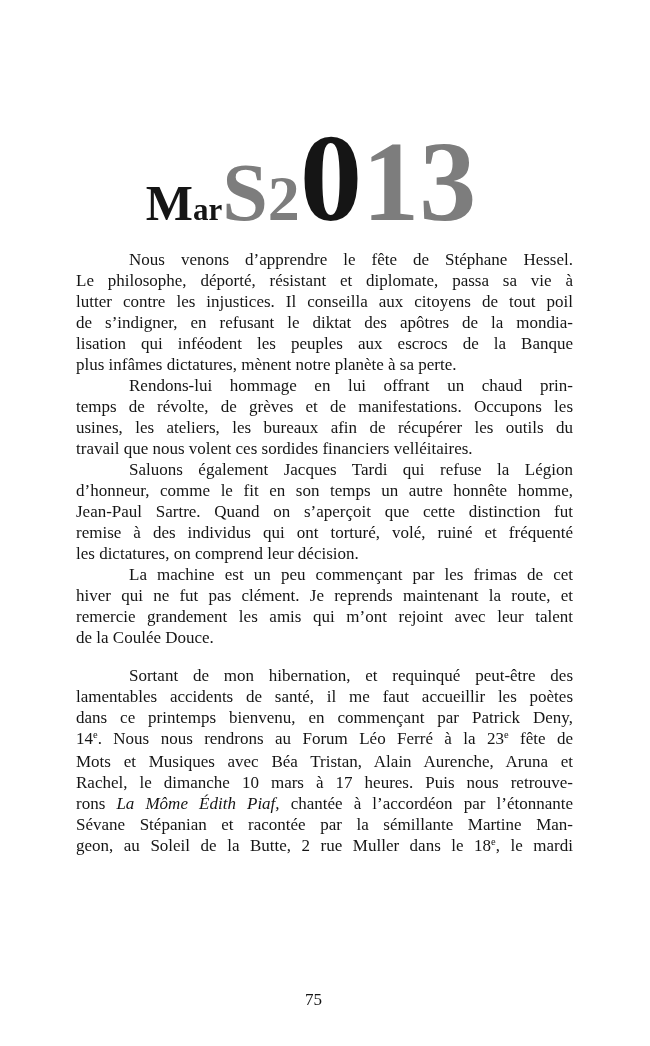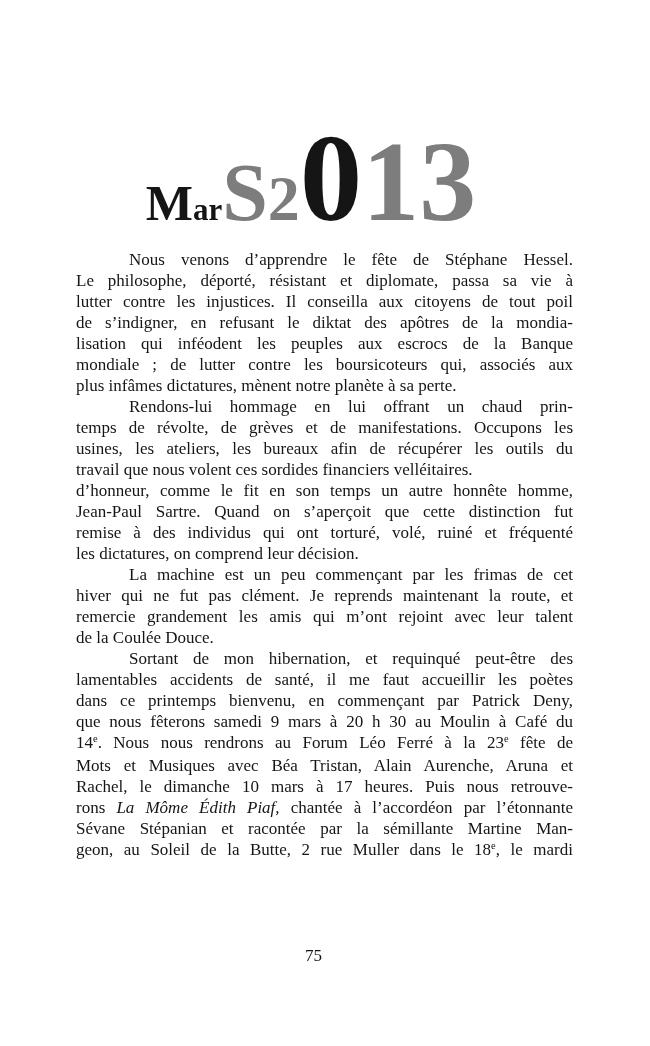--- a/index.html
+++ b/index.html
@@ -25,71 +25,70 @@
   .t-s  { font-size:82px;  color:var(--gray); }
   .t-2  { font-size:64px;  color:var(--gray); }
   .t-0  { font-size:125px; color:var(--ink);  }
   .t-13 { font-size:114px; color:var(--gray); }
   
   .text-block {
     position:absolute; top:249px; left:76px; width:497px;
     font-size:17px; line-height:21px;
   }
   .para { }
-  .para.gap { margin-top:0; }
+  .para.gap { margin-top:17px; }
   .line { text-align:justify; text-align-last:justify; }
   .line.first { text-indent:53px; }
   .line.last  { text-align-last:left; }
   .it  { font-style:italic; }
   .sup { font-size:10.5px; position:relative; top:-6px; }
   
   .page-number {
-    position:absolute; top:945px; left:76px; width:497px;
+    position:absolute; top:989px; left:76px; width:497px;
     text-align:center; font-size:17px; line-height:21px;
     transform:translateX(-11px);
   }
 </style>
 </head>
 <body>
 
 <div class="page">
   <h1 class="title"><span class="t-m">M</span><span class="t-ar">ar</span><span class="t-s">S</span><span class="t-2">2</span><span class="t-0">0</span><span class="t-13">13</span></h1>
   <div class="text-block">
       <div class="para">
         <div class="line first">Nous venons d’apprendre le fête de Stéphane Hessel.</div>
         <div class="line">Le philosophe, déporté, résistant et diplomate, passa sa vie à</div>
         <div class="line">lutter contre les injustices. Il conseilla aux citoyens de tout poil</div>
         <div class="line">de s’indigner, en refusant le diktat des apôtres de la mondia-</div>
         <div class="line">lisation qui inféodent les peuples aux escrocs de la Banque</div>
-        <div class="line">mondiale ; de lutter contre les boursicoteurs qui, associés aux</div>
         <div class="line last">plus infâmes dictatures, mènent notre planète à sa perte.</div>
       </div>
       <div class="para">
         <div class="line first">Rendons-lui hommage en lui offrant un chaud prin-</div>
         <div class="line">temps de révolte, de grèves et de manifestations. Occupons les</div>
         <div class="line">usines, les ateliers, les bureaux afin de récupérer les outils du</div>
         <div class="line last">travail que nous volent ces sordides financiers velléitaires.</div>
       </div>
       <div class="para">
+        <div class="line first">Saluons également Jacques Tardi qui refuse la Légion</div>
         <div class="line">d’honneur, comme le fit en son temps un autre honnête homme,</div>
         <div class="line">Jean-Paul Sartre. Quand on s’aperçoit que cette distinction fut</div>
         <div class="line">remise à des individus qui ont torturé, volé, ruiné et fréquenté</div>
         <div class="line last">les dictatures, on comprend leur décision.</div>
       </div>
       <div class="para">
         <div class="line first">La machine est un peu commençant par les frimas de cet</div>
         <div class="line">hiver qui ne fut pas clément. Je reprends maintenant la route, et</div>
         <div class="line">remercie grandement les amis qui m’ont rejoint avec leur talent</div>
         <div class="line last">de la Coulée Douce.</div>
       </div>
       <div class="para gap">
         <div class="line first">Sortant de mon hibernation, et requinqué peut-être des</div>
         <div class="line">lamentables accidents de santé, il me faut accueillir les poètes</div>
         <div class="line">dans ce printemps bienvenu, en commençant par Patrick Deny,</div>
-        <div class="line">que nous fêterons samedi 9 mars à 20 h 30 au Moulin à Café du</div>
         <div class="line"><span>14</span><span class="sup">e</span><span>. Nous nous rendrons au Forum Léo Ferré à la 23</span><span class="sup">e</span><span> fête de</span></div>
         <div class="line">Mots et Musiques avec Béa Tristan, Alain Aurenche, Aruna et</div>
         <div class="line">Rachel, le dimanche 10 mars à 17 heures. Puis nous retrouve-</div>
         <div class="line"><span>rons </span><span class="it">La Môme Édith Piaf,</span><span> chantée à l’accordéon par l’étonnante</span></div>
         <div class="line">Sévane Stépanian et racontée par la sémillante Martine Man-</div>
         <div class="line"><span>geon, au Soleil de la Butte, 2 rue Muller dans le 18</span><span class="sup">e</span><span>, le mardi</span></div>
       </div>
     </div>
   <div class="page-number">75</div>
 </div>

